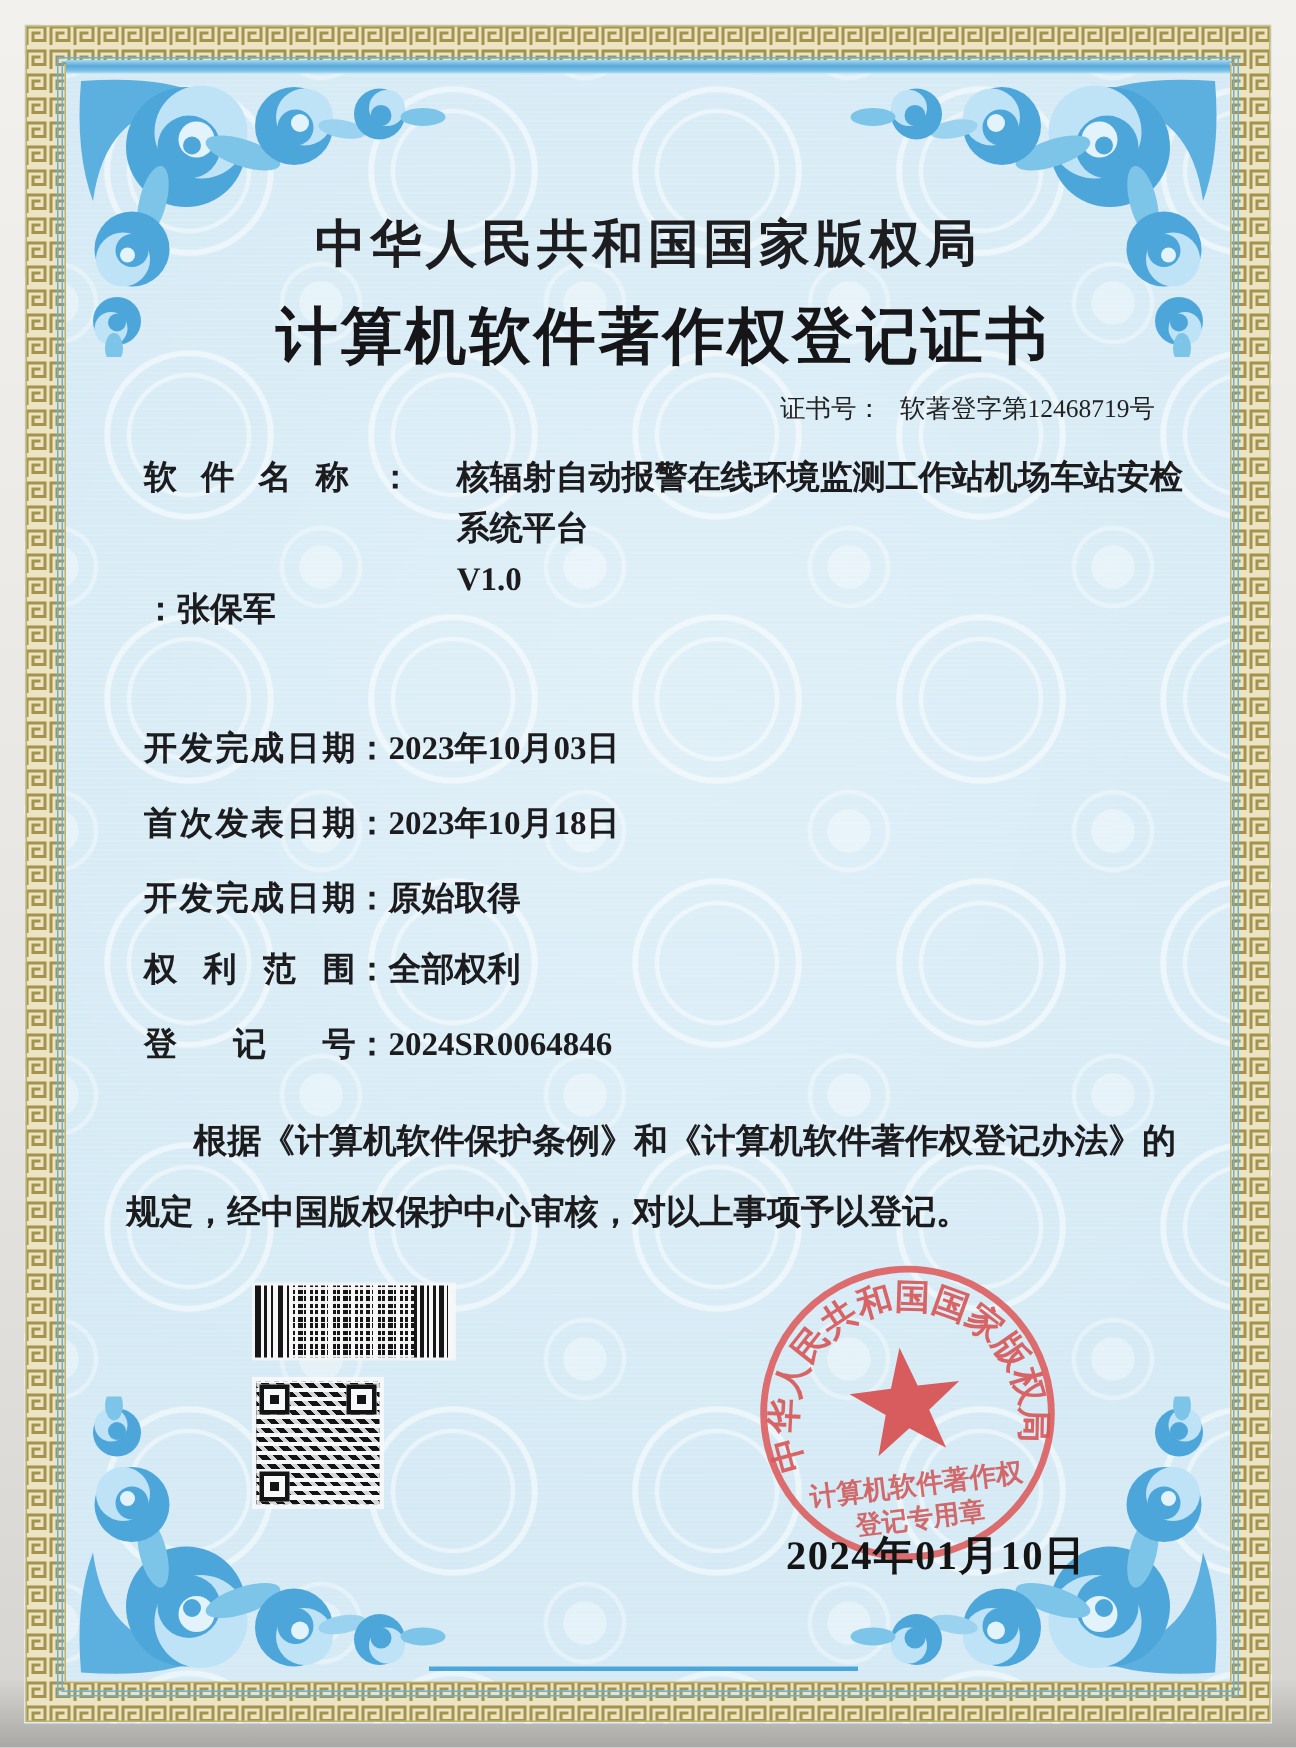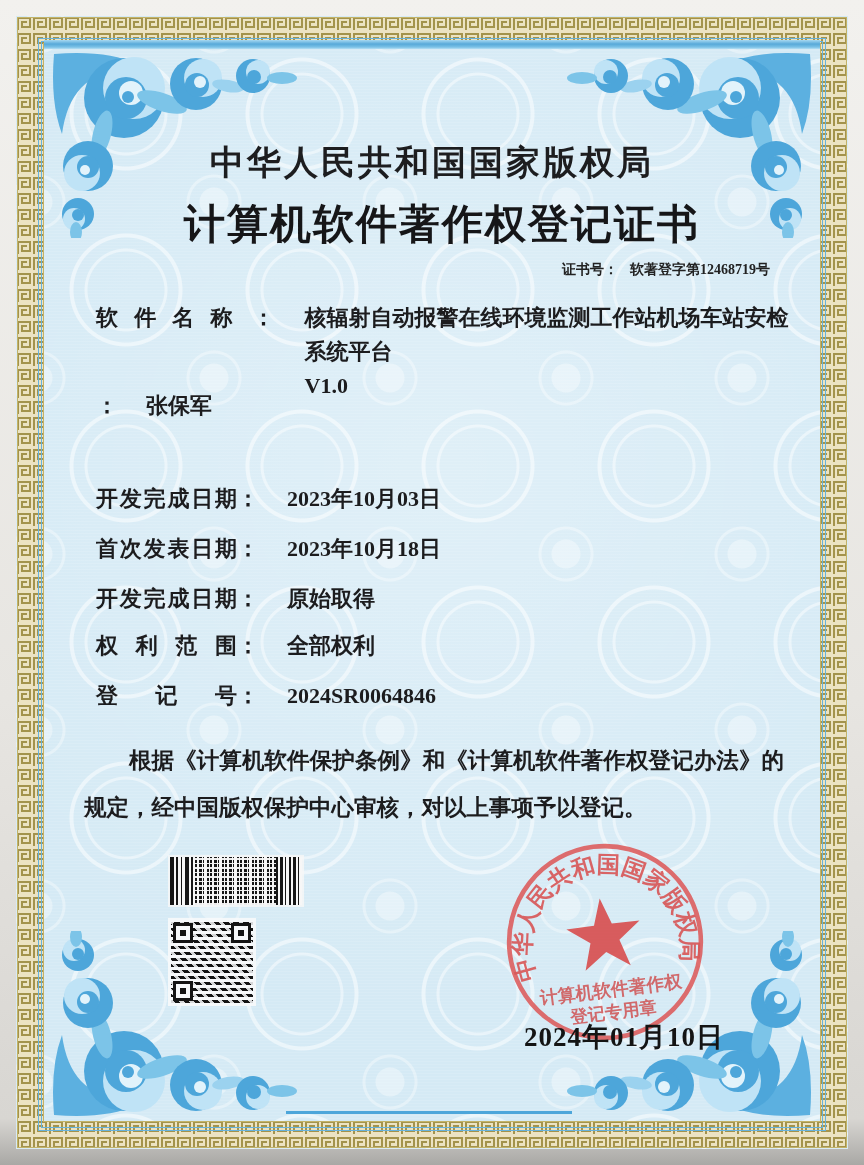--- a/index.html
+++ b/index.html
@@ -50,31 +50,31 @@
   .authority-title{
     position:absolute;left:0;right:0;top:140px;text-align:center;
     font-size:34px;font-weight:bold;color:#1d1d1f;letter-spacing:3px;
   }
   .certificate-title{
     position:absolute;left:0;right:0;top:197px;text-align:center;
     font-size:41px;font-weight:bold;color:#161618;letter-spacing:2px;padding-left:20px;
   }
   .cert-number{
     position:absolute;right:94px;top:261px;
-    font-size:14px;font-weight:bold;color:#222;white-space:nowrap;
+    font-size:17px;font-weight:normal;color:#222;white-space:nowrap;
   }
   .cert-number .num{margin-left:12px;}
 
   .field-row{
     position:absolute;left:96px;right:60px;display:flex;align-items:flex-start;
     font-size:22px;font-weight:bold;color:#1c1c1e;line-height:34px;
   }
   .field-label{width:141px;text-align:justify;text-align-last:justify;}
   .field-colon{width:22px;}
-  .field-value{margin-left:28px;}
+  .field-value{margin-left:0;}
   .name-value-block{margin-left:10px;width:516px;font-family:Liberation Serif, serif;}
   .row-name{top:301px;gap:20px;}
   .row-holder{top:389px;}
   .row-devdate{top:482px;}
   .row-pubdate{top:532px;}
   .row-method{top:582px;}
   .row-scope{top:629px;}
   .row-regno{top:679px;}
 
   .statement{

